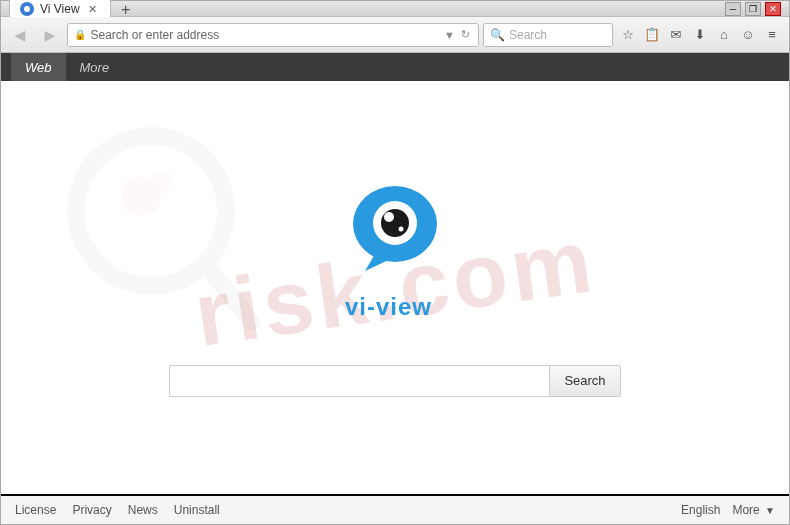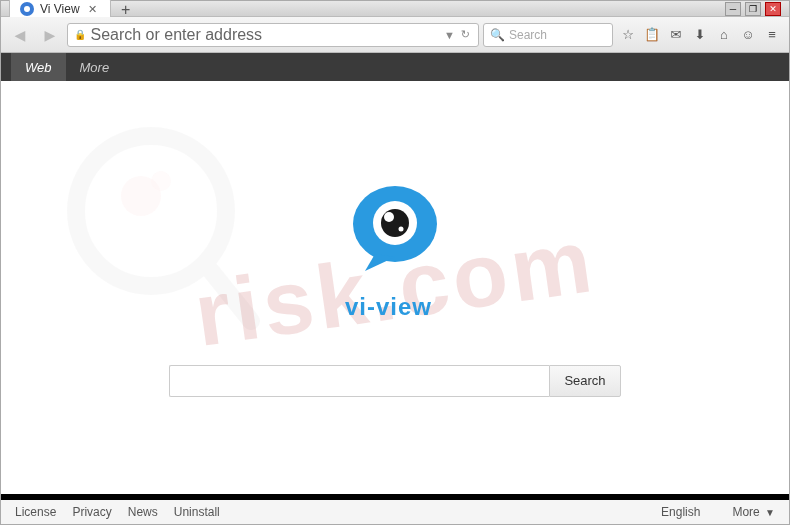--- a/index.html
+++ b/index.html
@@ -123,21 +123,21 @@
       border-radius: 3px;
       background: #fff;
       display: flex;
       align-items: center;
       padding: 0 6px;
       font-size: 12px;
       color: #666;
       gap: 4px;
     }
     .address-icon { color: #aaa; font-size: 10px; }
-    .address-text { flex: 1; font-size: 16px; color: #666; }
+    .address-text { flex: 1; font-size: 12px; color: #666; }
     .address-actions { display: flex; gap: 2px; align-items: center; }
     .addr-btn { color: #888; font-size: 11px; cursor: pointer; padding: 0 2px; }
     .search-box-nav {
       height: 24px;
       border: 1px solid #bbb;
       border-radius: 3px;
       background: #fff;
       display: flex;
       align-items: center;
       padding: 0 6px;
@@ -271,40 +271,40 @@
       display: flex;
       flex-direction: column;
       align-items: center;
       gap: 24px;
     }
 
     
     .footer {
       height: 30px;
       background: #f5f5f5;
-      border-top: 6px solid #000000;
+      border-top: 2px solid #000000;
       display: flex;
       align-items: center;
       padding: 0 14px;
       flex-shrink: 0;
     }
     .footer-links {
       display: flex;
       gap: 16px;
     }
     .footer-link {
       font-size: 12px;
       color: #555;
       cursor: pointer;
       text-decoration: none;
     }
     .footer-right {
       margin-left: auto;
       display: flex;
-      gap: 32px;
+      gap: 12px;
       align-items: center;
     }
     .footer-right-item {
       font-size: 12px;
       color: #555;
       cursor: pointer;
     }
     .more-arrow {
       font-size: 10px;
       margin-left: 2px;

